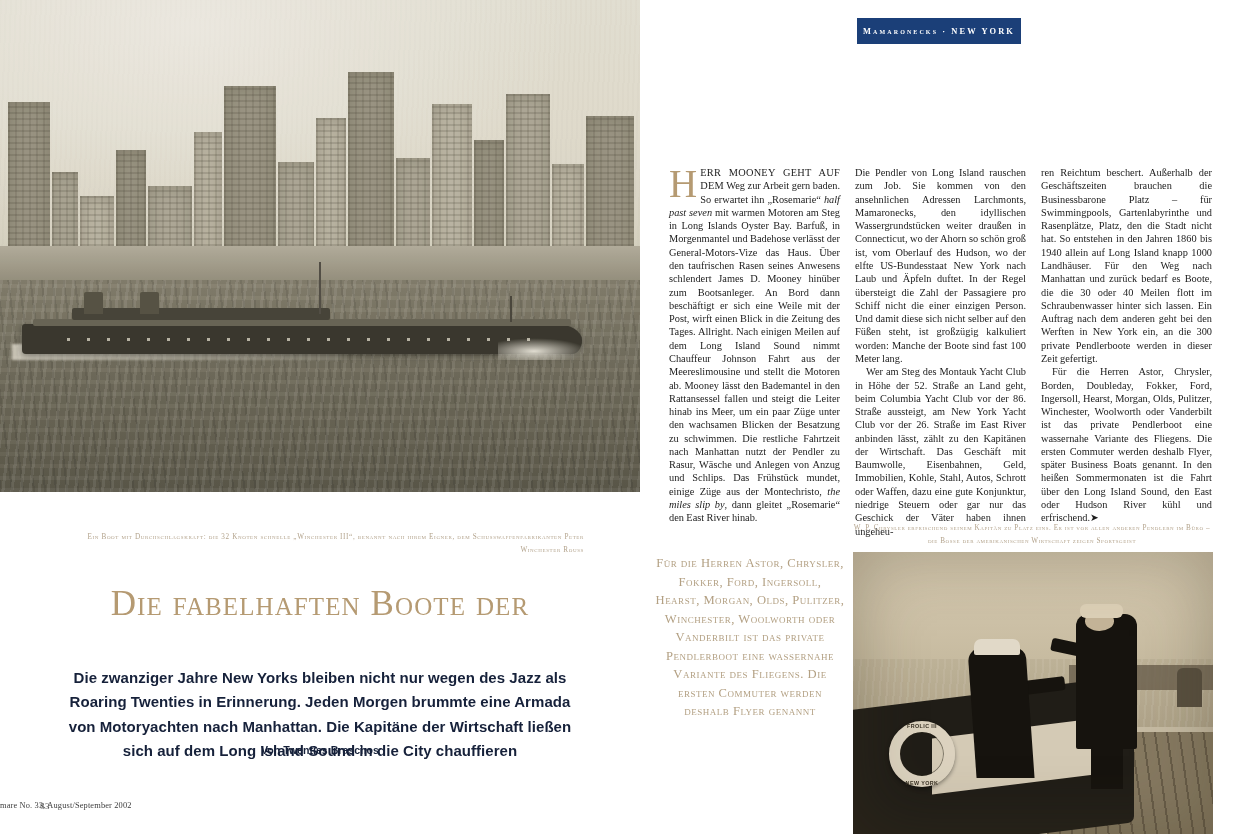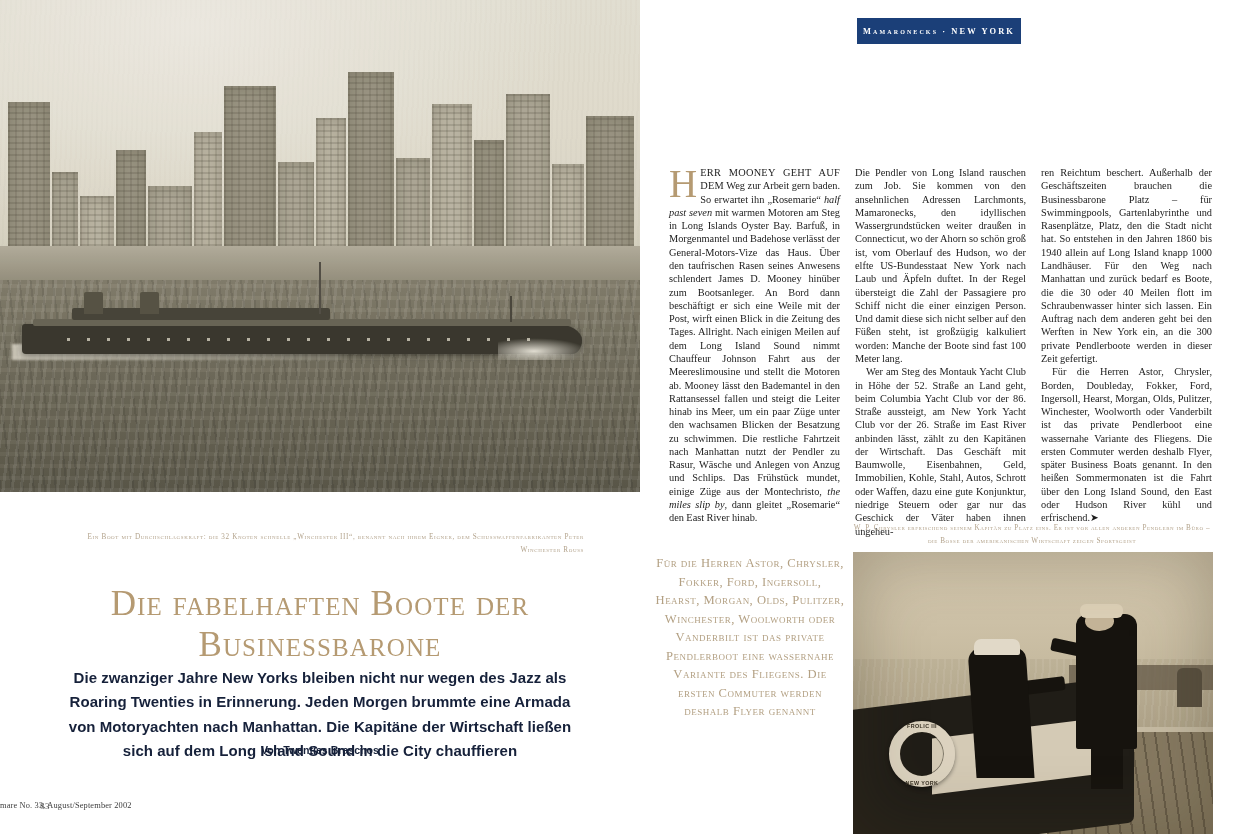--- a/index.html
+++ b/index.html
@@ -172,21 +172,20 @@
       <div class="flagpole"></div>
       <div class="bowwave"></div>
     </div>
     <div class="sepia"></div>
   </div>
 
   <div class="cap-left">Ein Boot mit Durchschlagskraft: die 32 Knoten schnelle „Winchester III“, benannt nach ihrem Eigner, dem Schusswaffenfabrikanten Peter Winchester Rouss</div>
 
   <h1 class="headline">
     <span>Die fabelhaften Boote der</span><br>
-    <span>Businessbarone</span>
   </h1>
 
   <div class="standfirst">Die zwanziger Jahre New Yorks bleiben nicht nur wegen des Jazz als Roaring Twenties in Erinnerung. Jeden Morgen brummte eine Armada von Motoryachten nach Manhattan. Die Kapitäne der Wirtschaft ließen sich auf dem Long Island Sound in die City chauffieren</div>
   <div class="byline">Von Twenties Braschos</div>
 
   <div class="folio">83</div>
   <div class="issue">mare No. 33, August/September 2002</div>
 
   <div class="badge">
     <span>Mamaronecks · NEW YORK</span>

